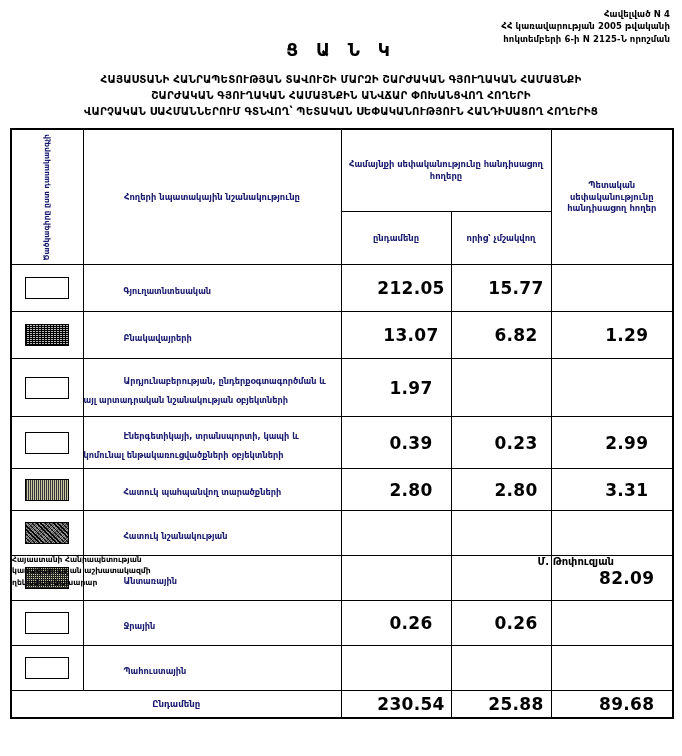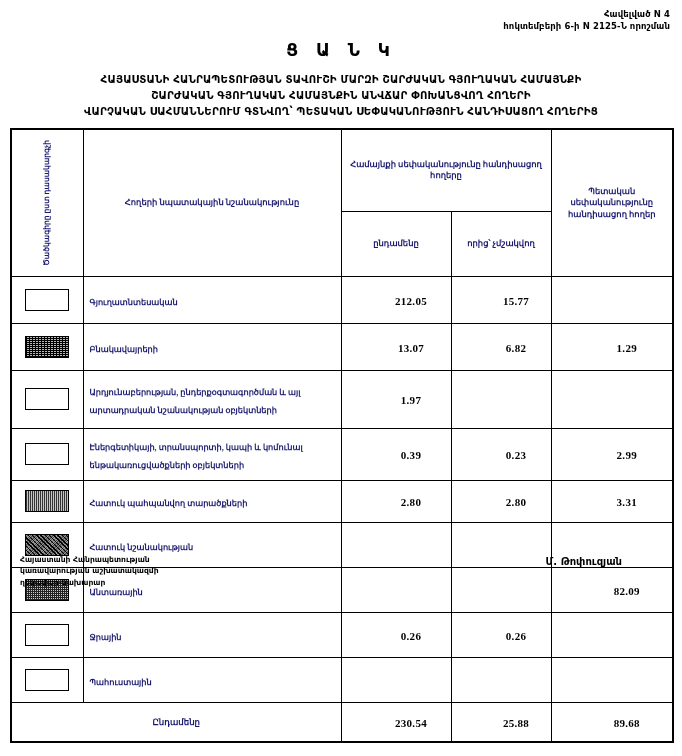--- a/index.html
+++ b/index.html
@@ -65,23 +65,22 @@
     left: 10px;
     width: 662px;
   }
   table.main {
     border-collapse: collapse;
     width: 662px;
     table-layout: fixed;
   }
   table.main td, table.main th {
     border: 1px solid #000;
-    padding: 6px;
+    padding: 0;
     vertical-align: middle;
-    font-family: Liberation Serif, serif;
   }
   table.main {
     border: 2px solid #000;
   }
 
   .th-cell {
     text-align: center;
     font-size: 8.4px;
     font-weight: bold;
     line-height: 1.35;
@@ -106,23 +105,24 @@
   td.c-code { width: 72px; text-align: center; }
   td.c-name { width: 258px; padding: 4px 8px 4px 10px; }
   td.c-num  { width: 110px; text-align: center; }
   td.c-last { width: 122px; text-align: center; }
 
   .name-text {
     font-size: 8.2px;
     font-weight: bold;
     color: #1a1a6e;
     line-height: 1.4;
+    margin-left: 40px;
   }
   .num-text {
-    font-size: 11px;
+    font-size: 17px;
     font-weight: bold;
     color: #000;
     letter-spacing: 0.3px;
     margin-left: 30px;
   }
 
   
   .codebox {
     width: 42px;
     height: 20px;
@@ -167,21 +167,20 @@
 
   
   .footer {
     position: absolute;
     left: 12px;
     bottom: 12px;
     width: 658px;
     display: flex;
     justify-content: space-between;
     align-items: flex-start;
-    margin-left: 8px;
   }
   .footer-left {
     font-size: 7.6px;
     font-weight: bold;
     line-height: 1.5;
     color: #000;
   }
   .footer-right {
     font-size: 10px;
     font-weight: bold;
@@ -190,20 +189,21 @@
     padding-top: 2px;
   }
 </style>
 </head>
 <body>
 
 <div class="page">
 
   <div class="doc-ref">
     <div>Հավելված N 4</div>
+    <div>ՀՀ կառավարության 2005 թվականի</div>
     <div>հոկտեմբերի 6-ի N 2125-Ն որոշման</div>
   </div>
 
   <div class="title-block">
     <div class="doc-kind">Ց Ա Ն Կ</div>
     <div class="doc-title">
       <div>ՀԱՅԱՍՏԱՆԻ ՀԱՆՐԱՊԵՏՈՒԹՅԱՆ ՏԱՎՈՒՇԻ ՄԱՐԶԻ ՇԱՐԺԱԿԱՆ ԳՅՈՒՂԱԿԱՆ ՀԱՄԱՅՆՔԻ</div>
       <div>ՇԱՐԺԱԿԱՆ ԳՅՈՒՂԱԿԱՆ ՀԱՄԱՅՆՔԻՆ ԱՆՎՃԱՐ ՓՈԽԱՆՑՎՈՂ ՀՈՂԵՐԻ</div>
       <div>ՎԱՐՉԱԿԱՆ ՍԱՀՄԱՆՆԵՐՈՒՄ ԳՏՆՎՈՂ՝ ՊԵՏԱԿԱՆ ՍԵՓԱԿԱՆՈՒԹՅՈՒՆ ՀԱՆԴԻՍԱՑՈՂ ՀՈՂԵՐԻՑ</div>
     </div>

